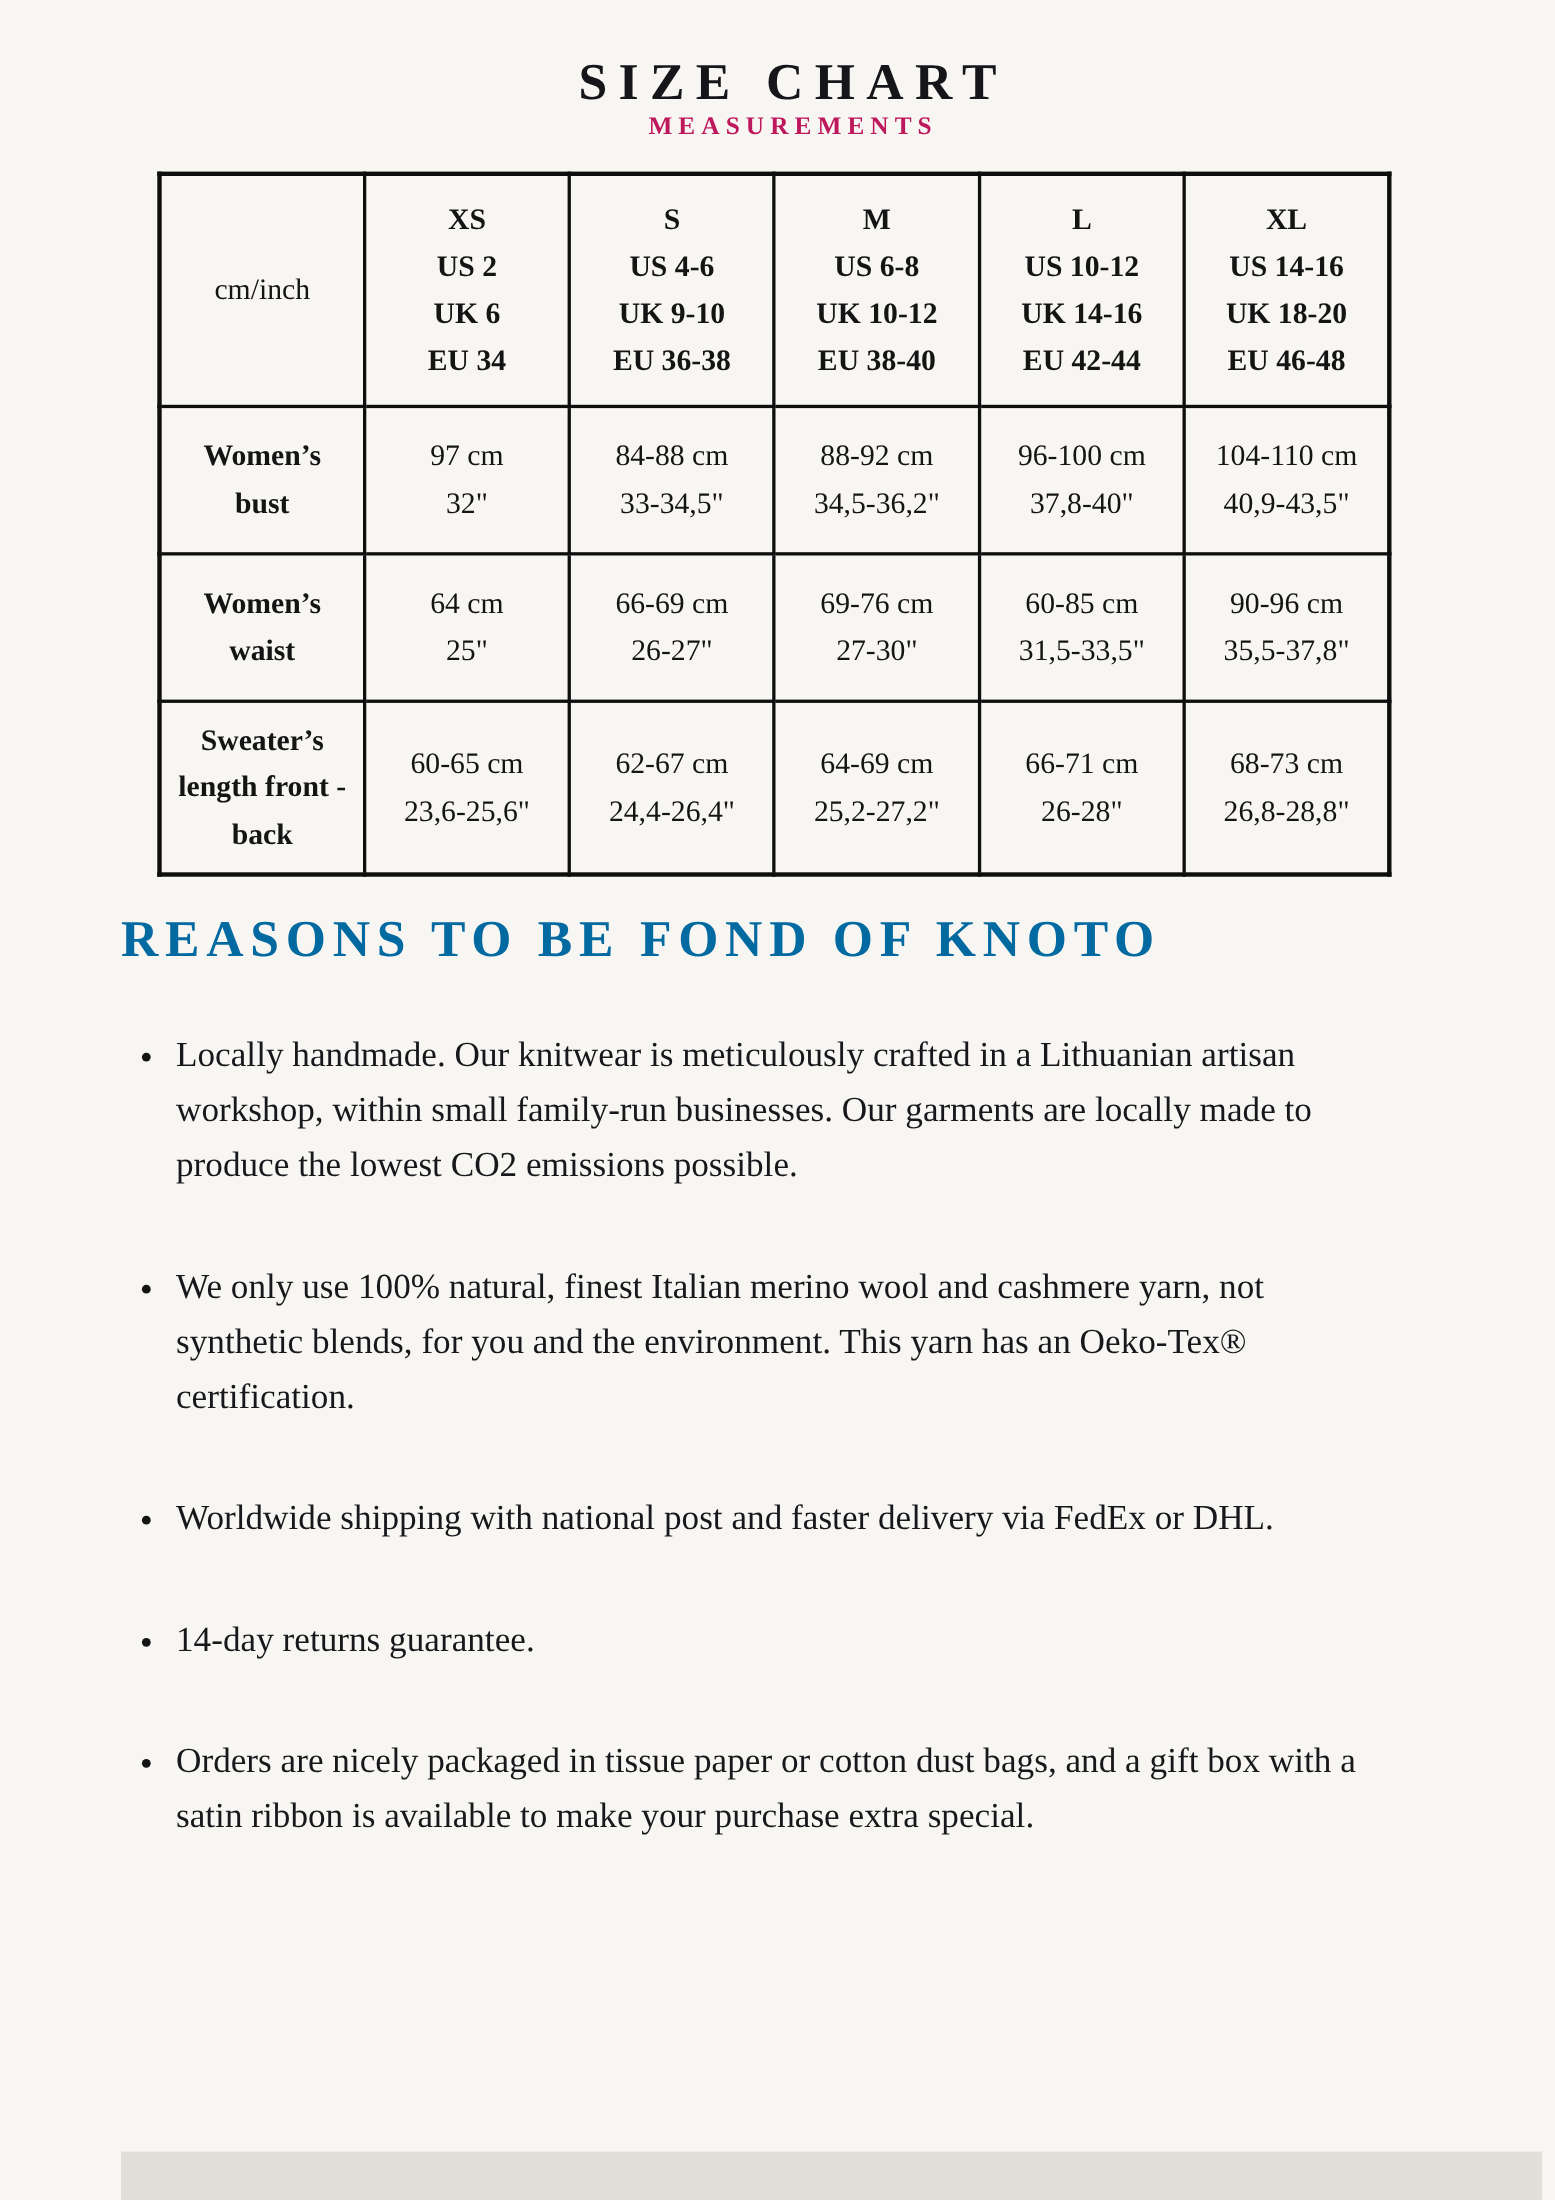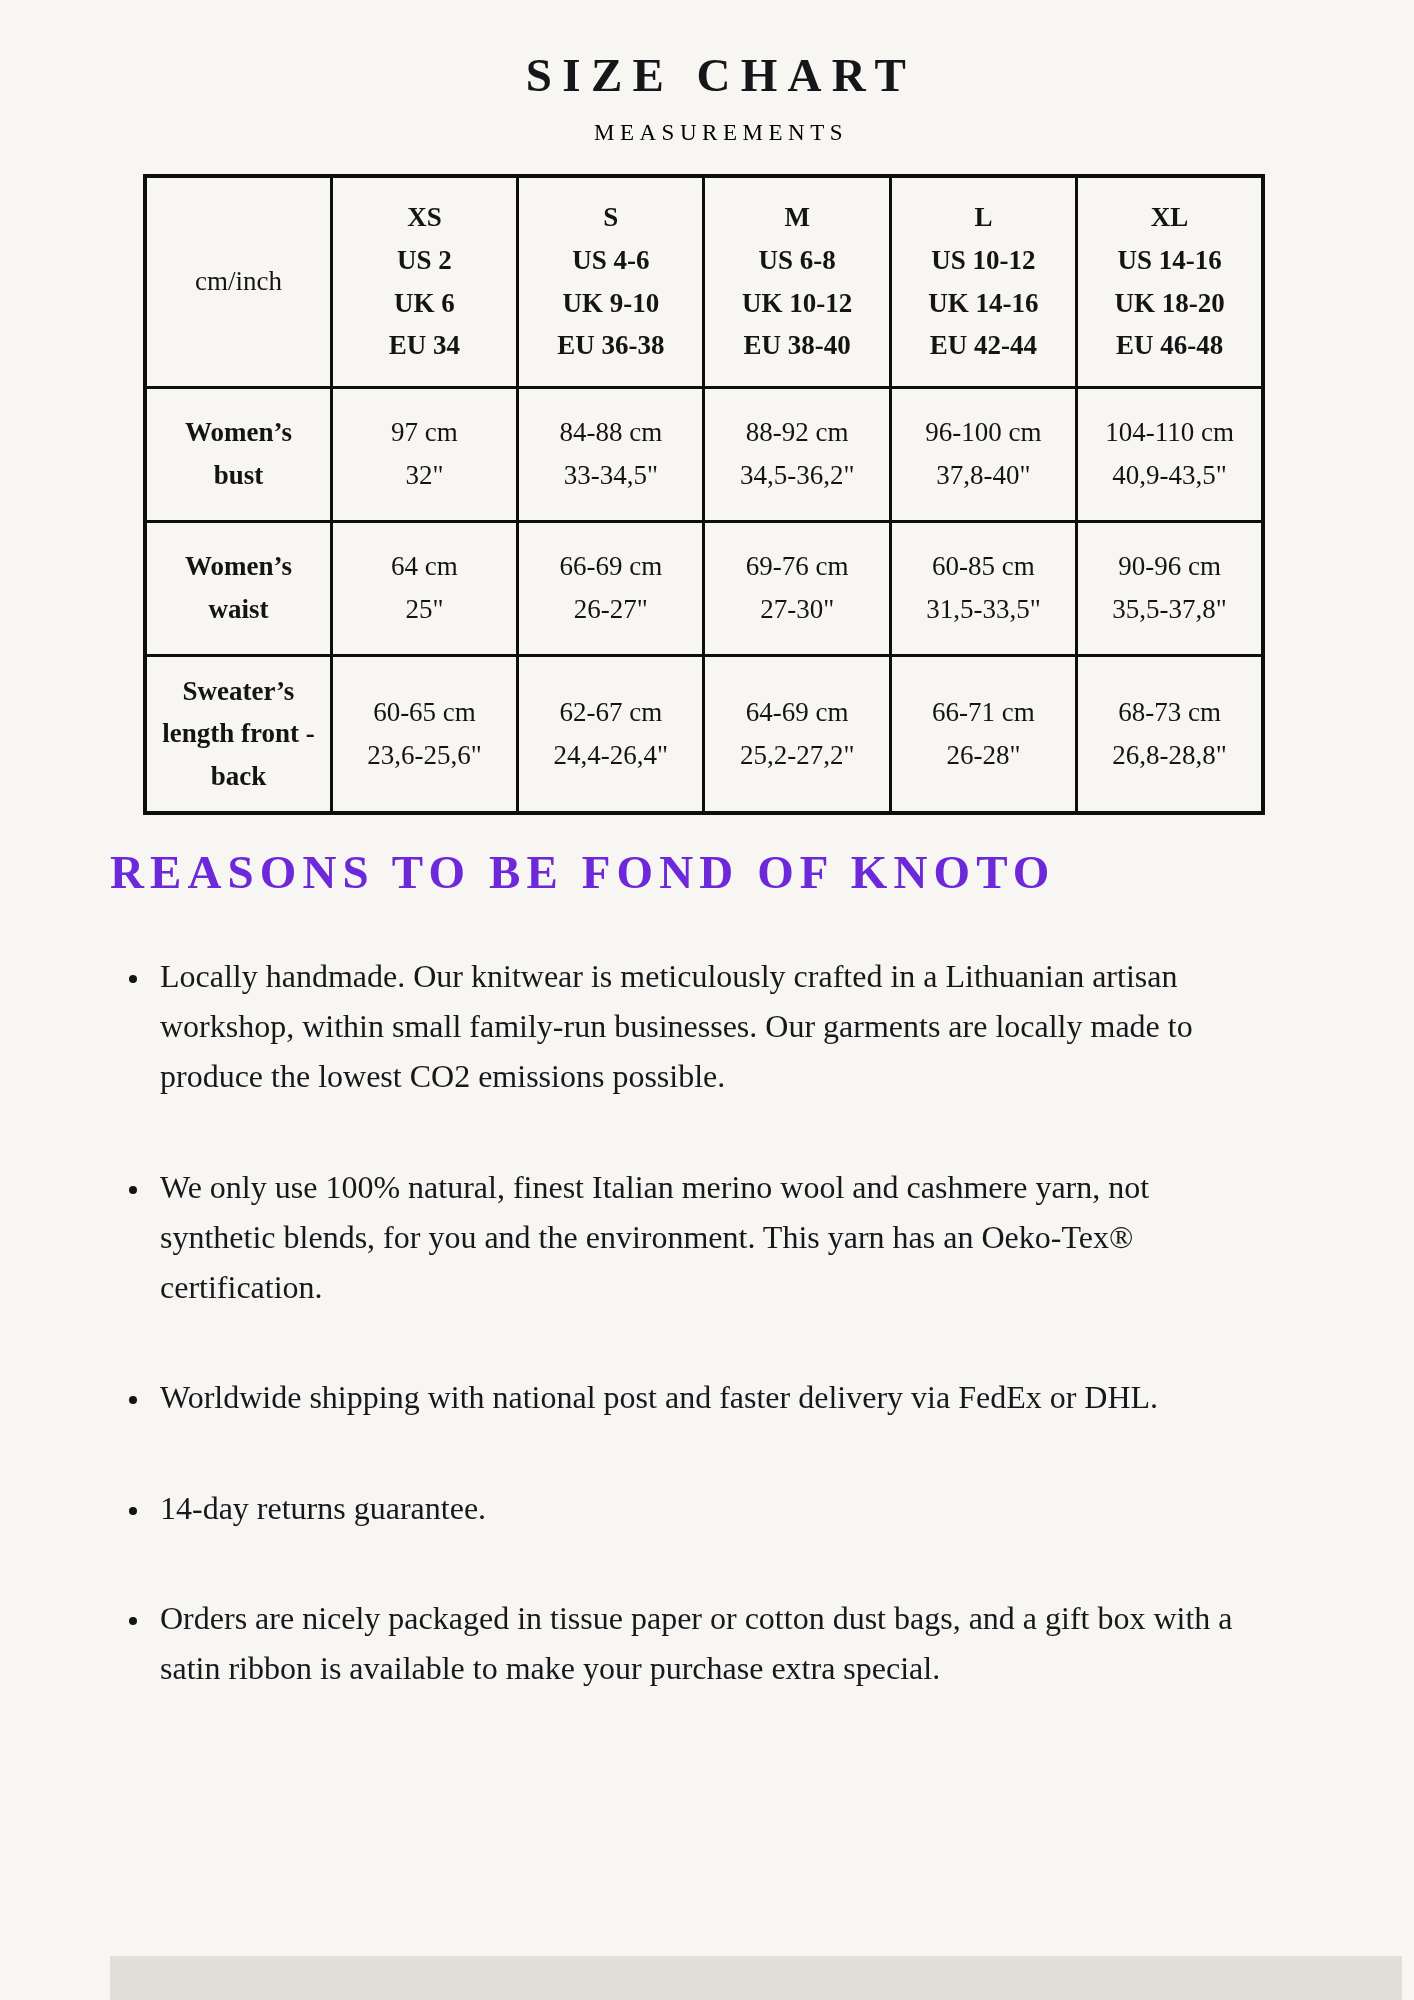--- a/index.html
+++ b/index.html
@@ -12,23 +12,22 @@
   }
   .page { width: 1414px; height: 2000px; position: relative; }
 
   
   .doc-header { text-align: center; padding-top: 48px; padding-left: 28px; }
   .doc-title {
     font-size: 47px; font-weight: 700; letter-spacing: 0.22em;
     color: #15151a;
   }
   .doc-subtitle {
-    margin-top: 18px;
-    font-size: 23px; font-weight: 400; letter-spacing: 0.24em;
-    color: #000000;
+    font-size: 23px; font-weight: 700; letter-spacing: 0.24em;
+    color: #be185d;
   }
 
   
   table.size-table {
     border-collapse: collapse;
     margin: 28px auto 0 143px;
     width: 1122px;
     table-layout: fixed;
     text-align: center;
   }
@@ -46,21 +45,21 @@
   tr.row-length td { height: 158px; }
   tr.row-width td { height: 136px; }
   .corner-cell { font-weight: 400; }
   .size-head div { font-weight: 700; }
   .row-label { font-weight: 700; }
 
   
   .reasons { margin: 30px 0 0 110px; width: 1220px; }
   .reasons-heading {
     font-size: 47px; font-weight: 700; letter-spacing: 0.13em;
-    color: #6d28d9; white-space: nowrap;
+    color: #0369a1; white-space: nowrap;
   }
   .reasons-list {
     margin: 52px 0 0 42px;
     list-style: disc outside;
   }
   .reasons-list li {
     width: 1105px;
     padding-left: 8px;
     font-size: 32px;
     line-height: 1.57;

